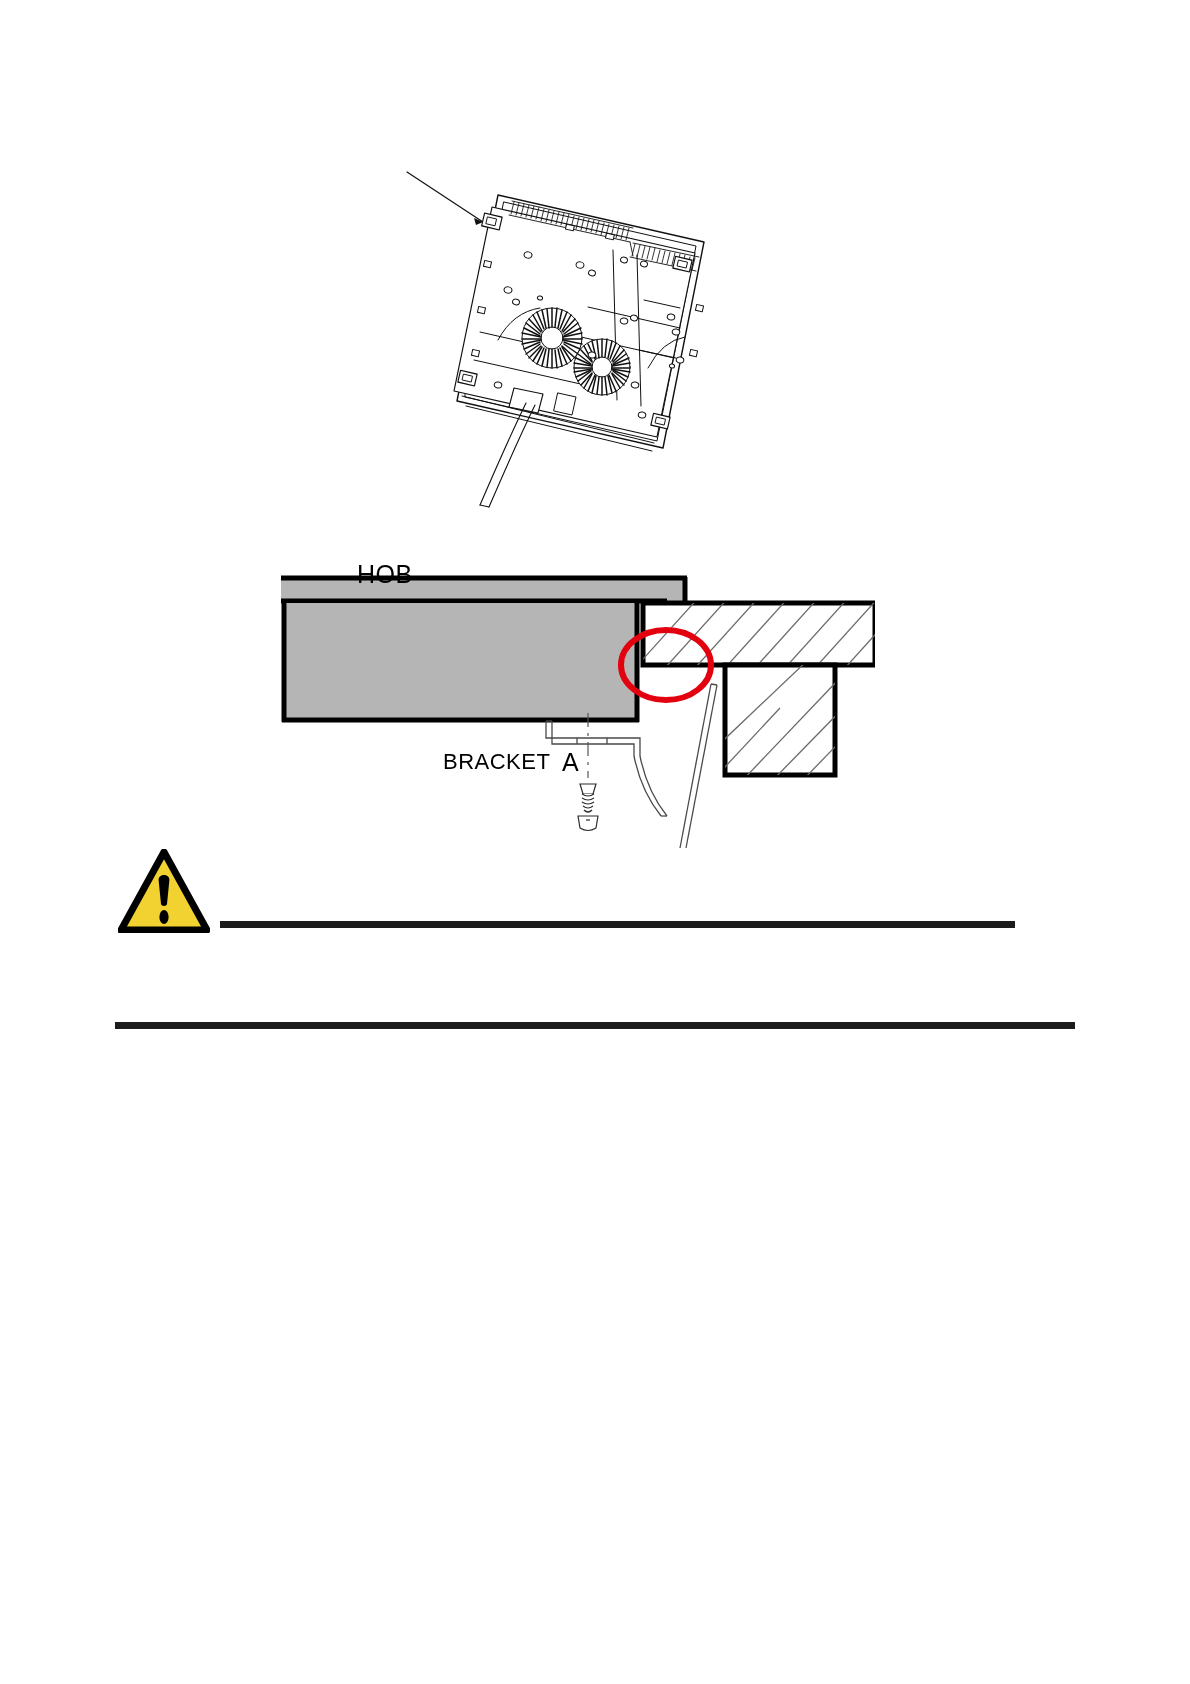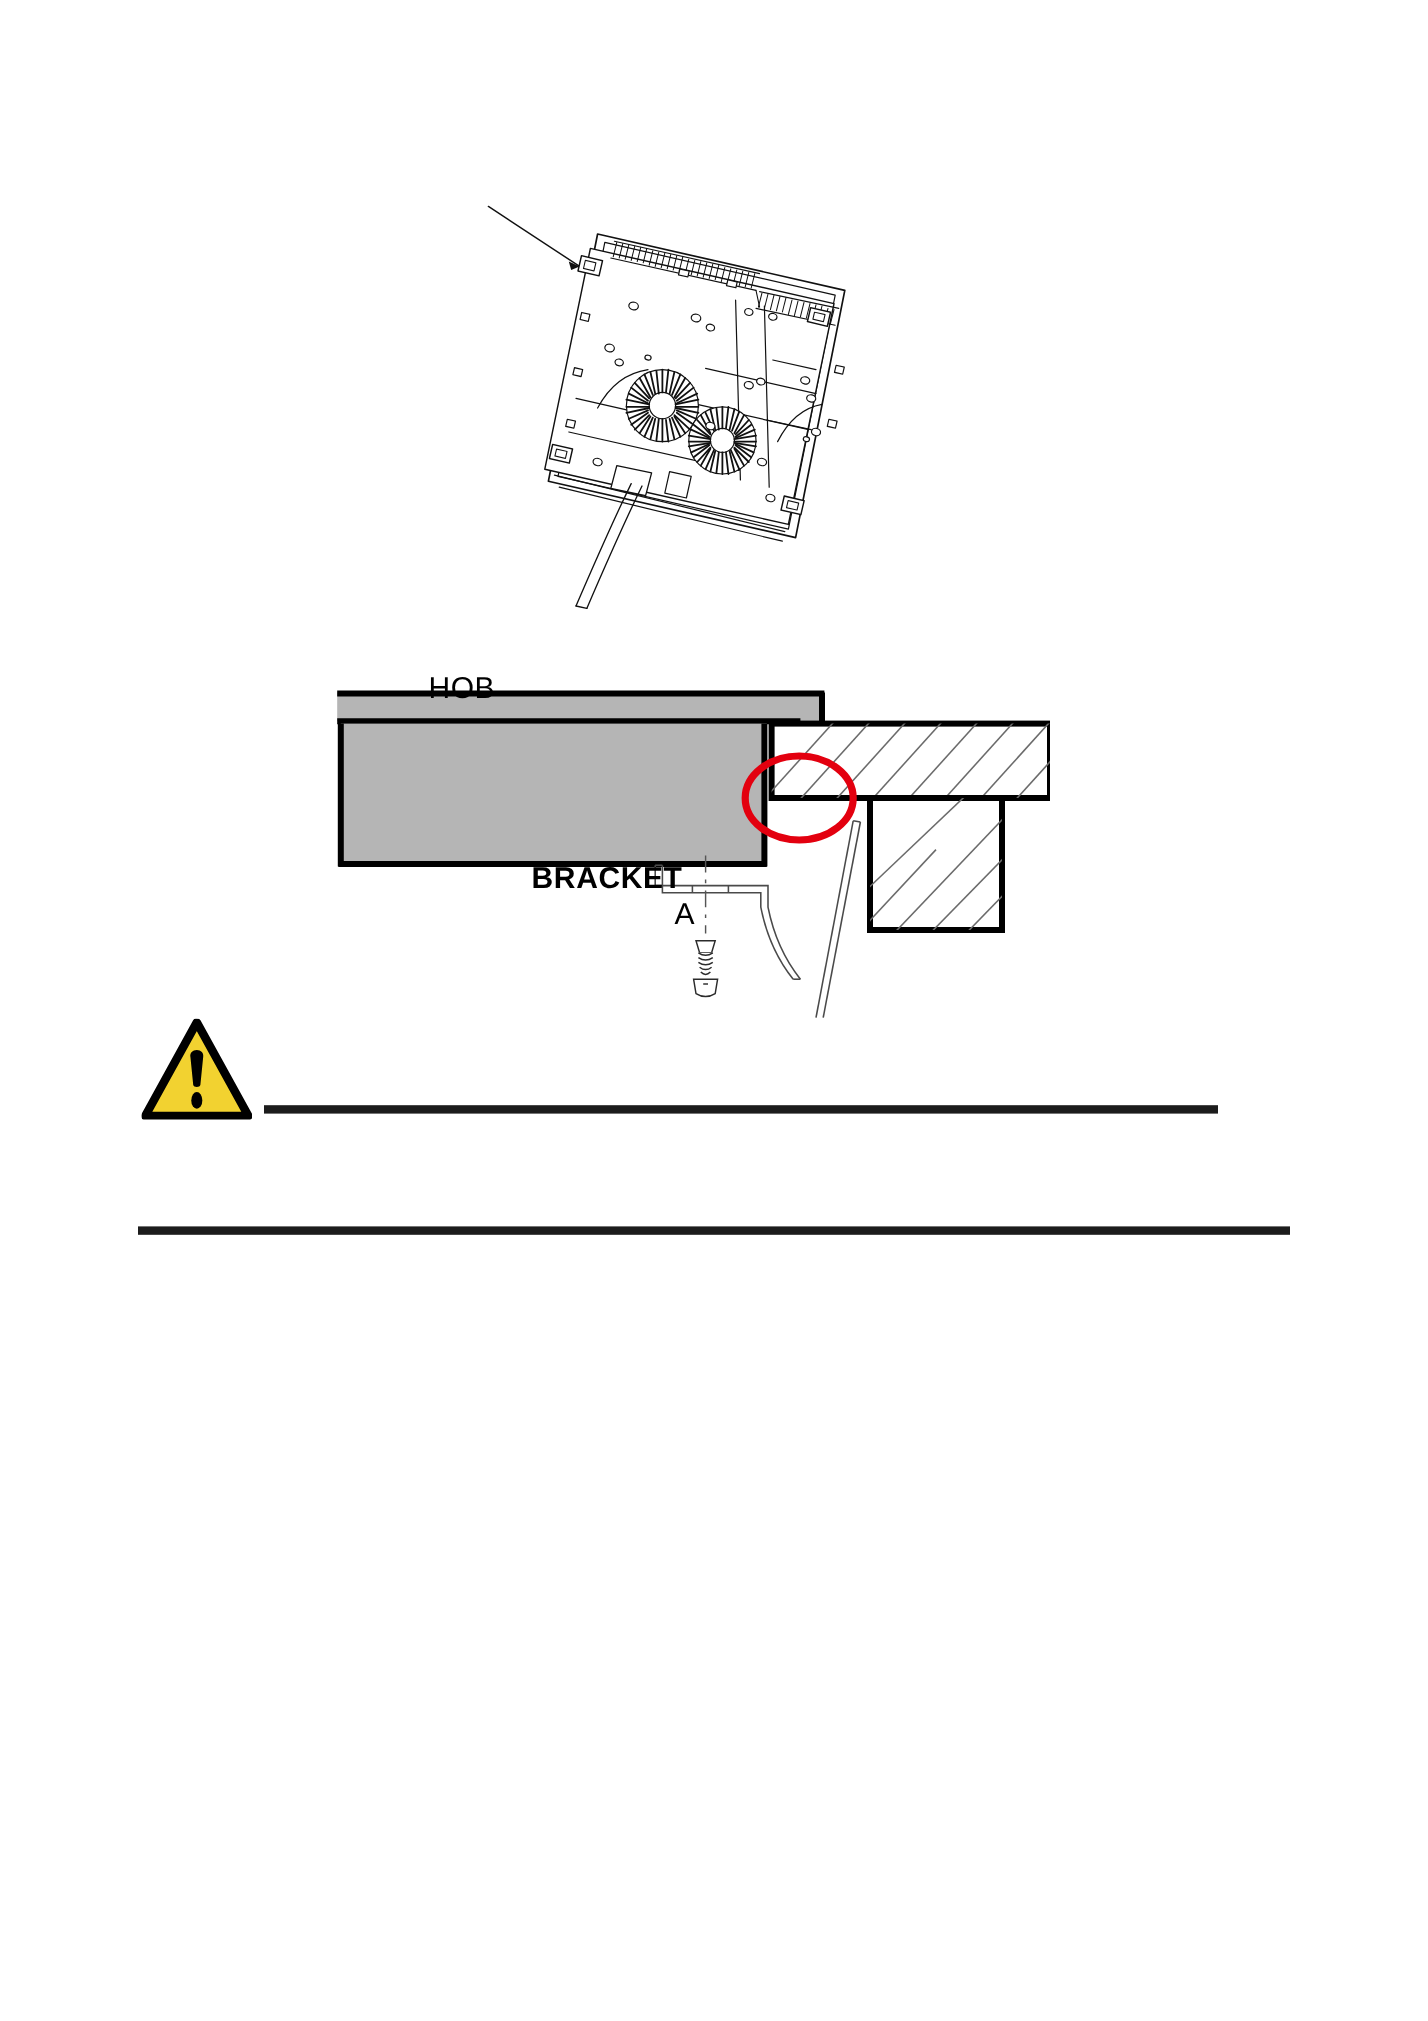--- a/index.html
+++ b/index.html
@@ -40,21 +40,21 @@
   
   .cad-label {
     position: absolute;
     font-family: "Liberation Sans", sans-serif;
     font-weight: 400;
     color: #000000;
     letter-spacing: 0.5px;
     white-space: nowrap;
   }
   #label-hob   { left: 357px; top: 560px; font-size: 25px; }
-  #label-bracket { left: 443px; top: 718px; font-size: 25px; font-weight: bold; }
+  #label-bracket { left: 443px; top: 749px; font-size: 22px; }
   #label-a     { left: 562px; top: 748px; font-size: 25px; }
 
   
   #warning-triangle {
     left: 118px;
     top: 849px;
     width: 92px;
     height: 84px;
   }
   .rule {

